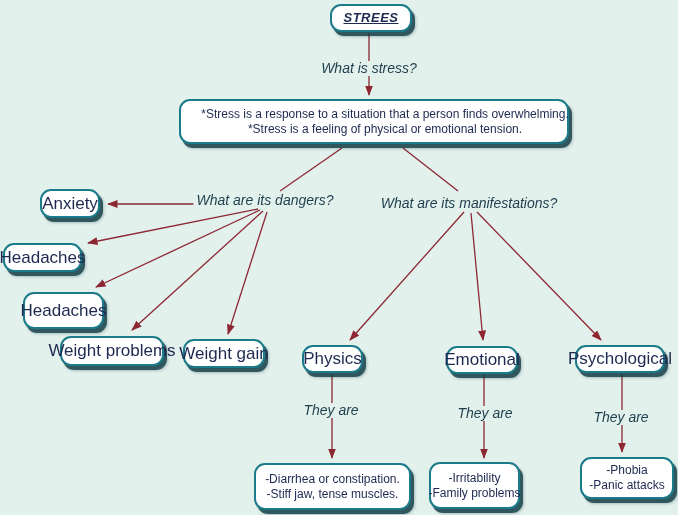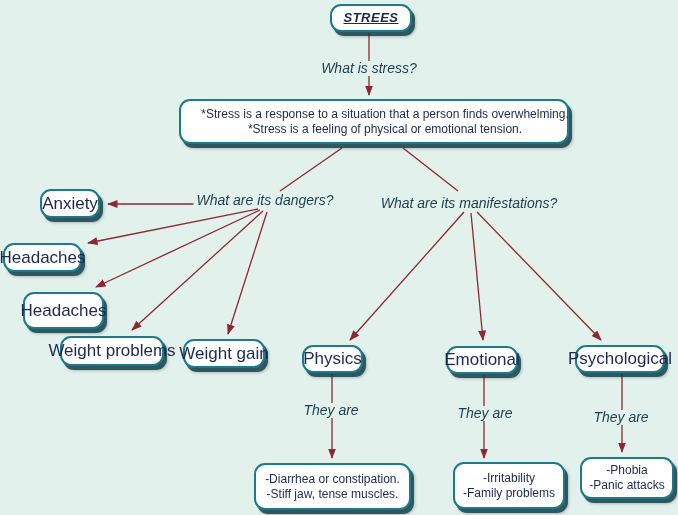--- a/index.html
+++ b/index.html
@@ -124,21 +124,21 @@
   <div class="node" style="left:183px;top:339px;width:82px;height:29px;">Weight gain</div>
 
   <div class="node" style="left:302px;top:345px;width:61px;height:28px;">Physics</div>
   <div class="node" style="left:446px;top:346px;width:72px;height:28px;">Emotional</div>
   <div class="node" style="left:575px;top:345px;width:90px;height:28px;">Psychological</div>
 
   <div class="node multiline" style="left:254px;top:463px;width:157px;height:47px;">
     <div>-Diarrhea or constipation.</div>
     <div>-Stiff jaw, tense muscles.</div>
   </div>
-  <div class="node multiline" style="left:429px;top:462px;width:112px;height:47px;margin-left:24px;">
+  <div class="node multiline" style="left:429px;top:462px;width:91px;height:47px;">
     <div>-Irritability</div>
     <div>-Family problems</div>
   </div>
   <div class="node multiline" style="left:580px;top:457px;width:94px;height:42px;">
     <div>-Phobia</div>
     <div>-Panic attacks</div>
   </div>
 
 </div>
 

